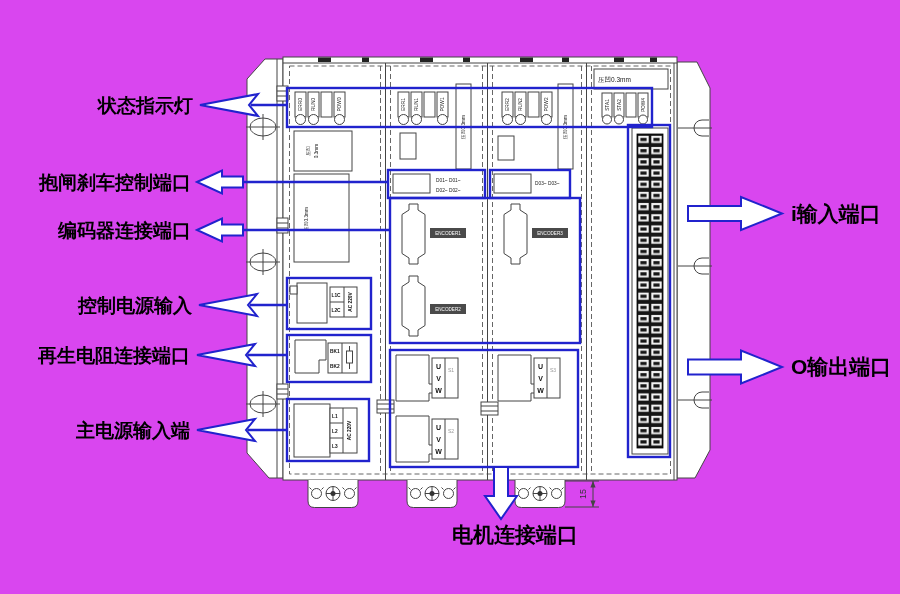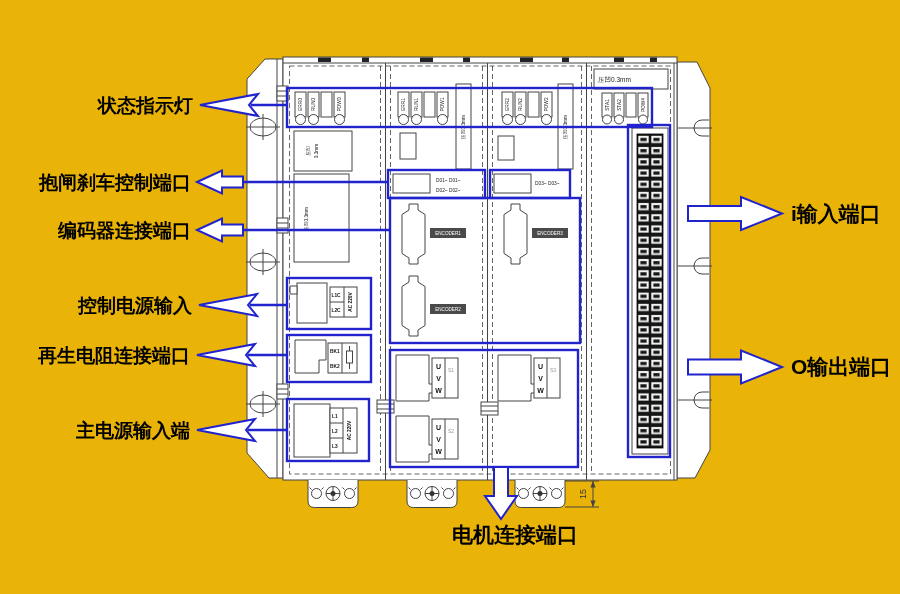--- a/index.html
+++ b/index.html
@@ -1,16 +1,16 @@
 <!DOCTYPE html>
 <html><head>
 <meta charset="utf-8">
 <style>
   html,body{margin:0;padding:0;background:#fff;}
-  #stage{position:relative;width:900px;height:594px;background:#eab308;overflow:hidden;
+  #stage{position:relative;width:900px;height:594px;background:#d946ef;overflow:hidden;
          font-family:"Liberation Sans","DejaVu Sans",sans-serif;}
   svg{display:block;}
   text{font-family:"Liberation Sans","DejaVu Sans",sans-serif;fill:#222;}
   .callout{font-size:19px;font-weight:700;fill:#000;}
   .callout-big{font-size:21px;font-weight:700;fill:#000;}
   .tiny{font-size:4.8px;fill:#222;}
   .tinyb{font-size:4.8px;font-weight:700;fill:#111;}
   .chip{font-size:4.6px;fill:#fff;}
   .uvw{font-size:7px;font-weight:700;fill:#111;}
   .sid{font-size:5px;fill:#999;}

